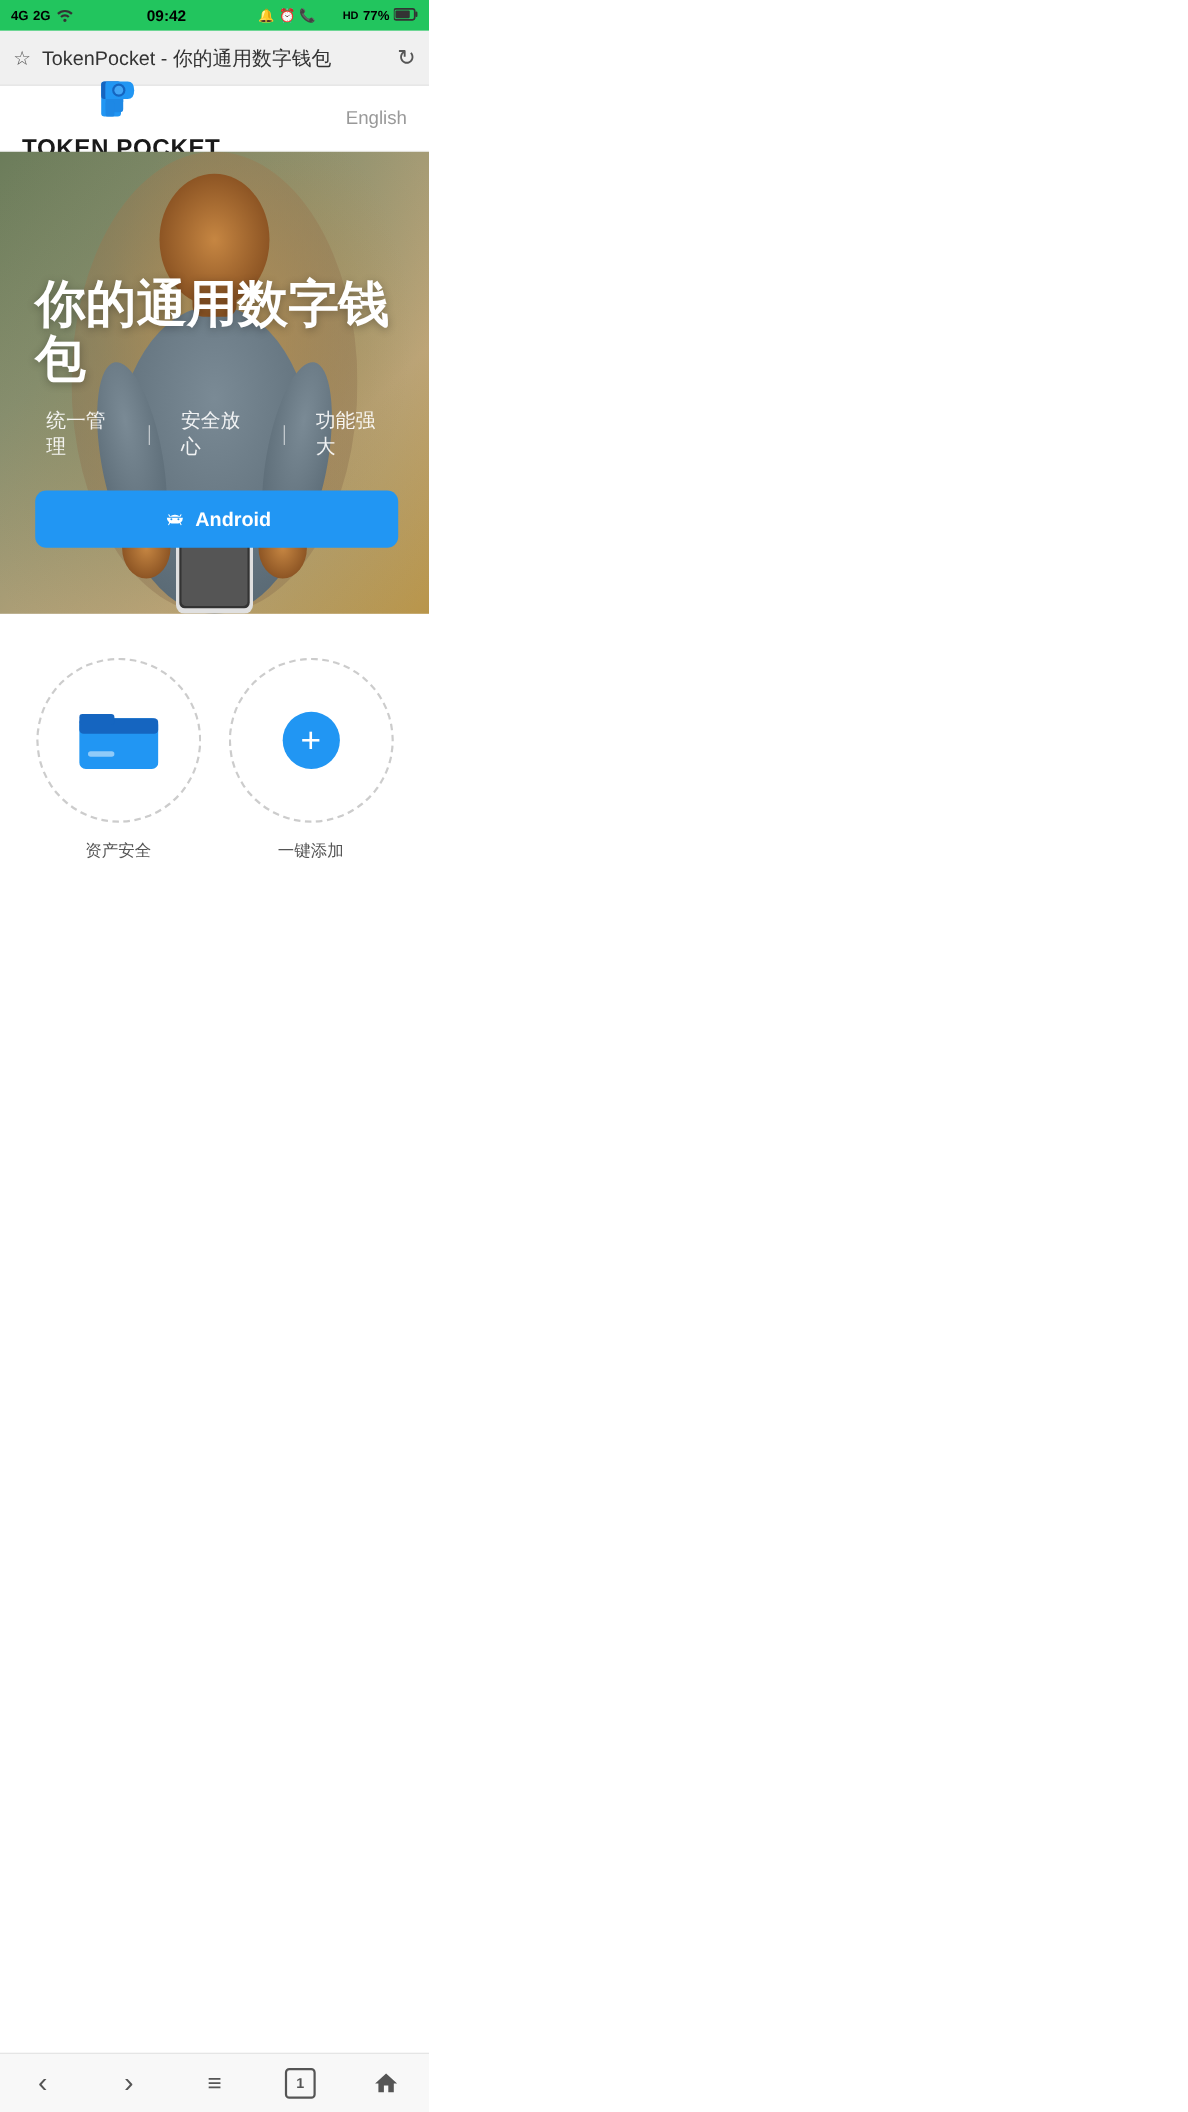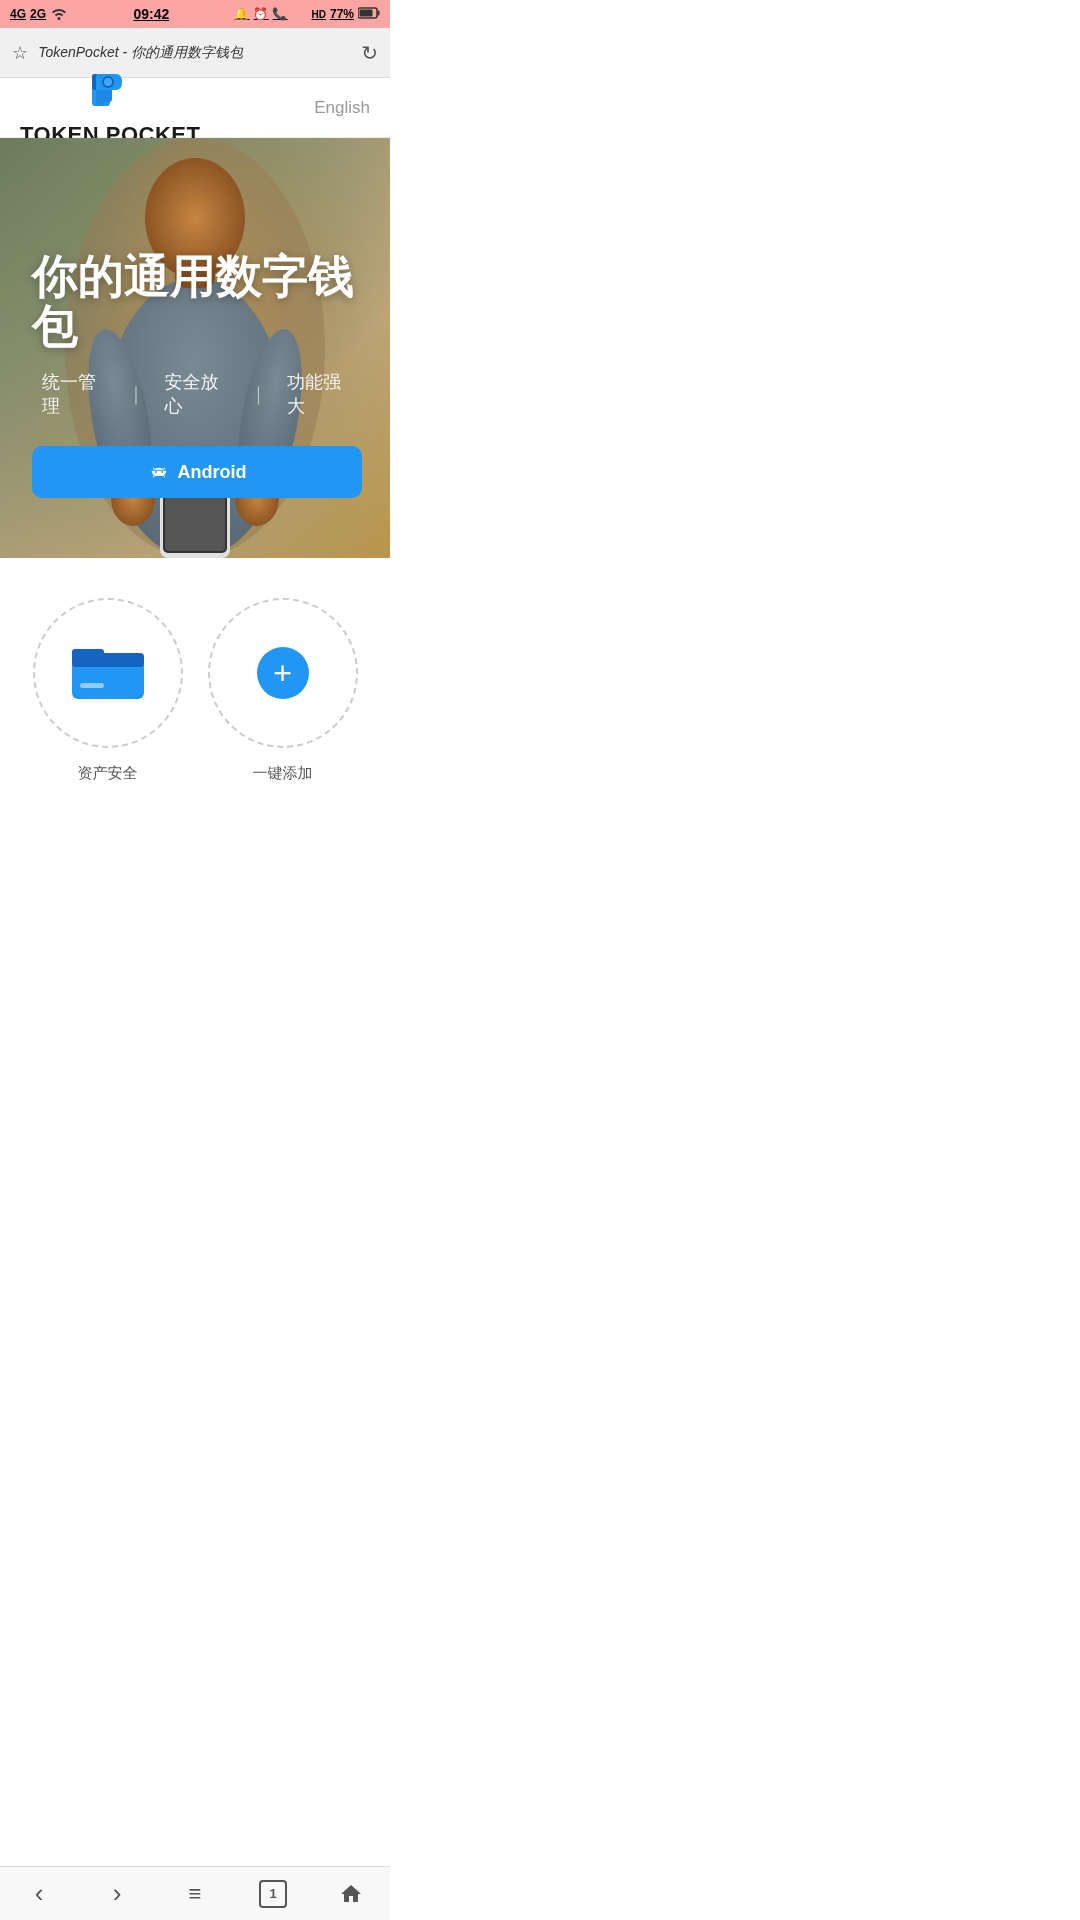--- a/index.html
+++ b/index.html
@@ -9,28 +9,27 @@
       width: 390px;
       min-height: 920px;
       font-family: -apple-system, "PingFang SC", "Microsoft YaHei", sans-serif;
       background: #fff;
       overflow-x: hidden;
     }
 
     
     .status-bar {
       height: 28px;
-      background: #fca5a5;
+      background: #22c55e;
       display: flex;
       align-items: center;
       justify-content: space-between;
       padding: 0 10px;
       font-size: 12px;
       font-weight: 600;
-      text-decoration: underline;
     }
     .status-left { display: flex; align-items: center; gap: 4px; }
     .status-center { font-size: 14px; font-weight: 600; }
     .status-right { display: flex; align-items: center; gap: 4px; font-size: 12px; }
 
     
     .browser-bar {
       height: 50px;
       background: #f0f0f0;
       border-bottom: 1px solid #ddd;
@@ -38,26 +37,25 @@
       align-items: center;
       padding: 0 12px;
       gap: 10px;
     }
     .browser-star {
       font-size: 18px;
       color: #555;
     }
     .browser-url {
       flex: 1;
-      font-size: 14px;
+      font-size: 18px;
       color: #333;
       white-space: nowrap;
       overflow: hidden;
       text-overflow: ellipsis;
-      font-style: italic;
     }
     .browser-refresh {
       font-size: 20px;
       color: #555;
       cursor: pointer;
     }
 
     
     .navbar {
       height: 60px;

